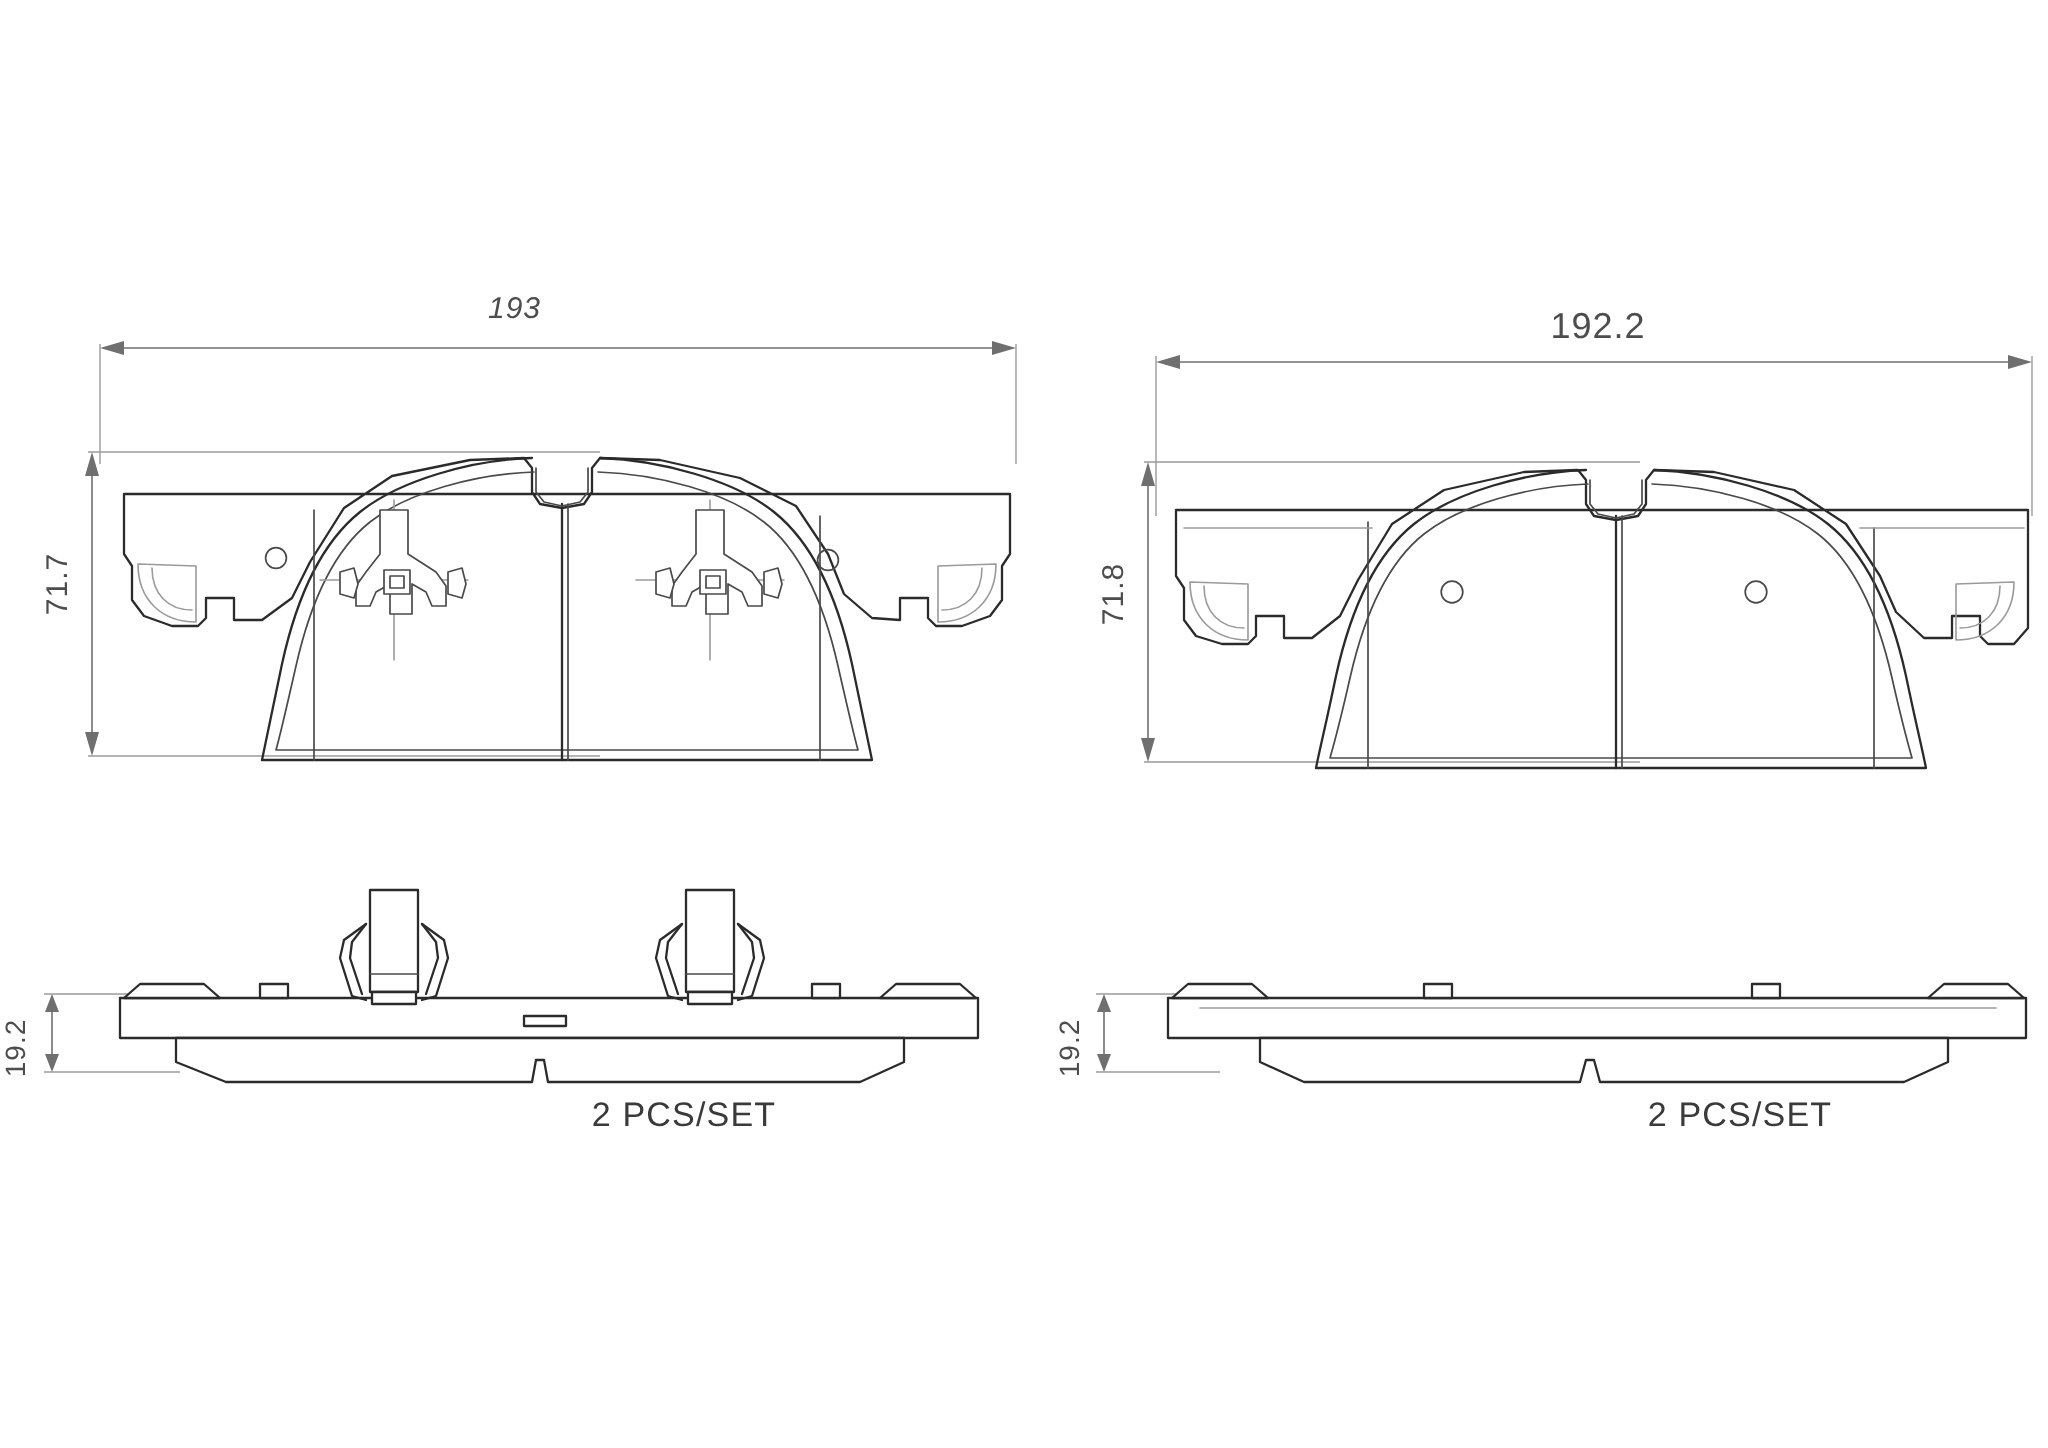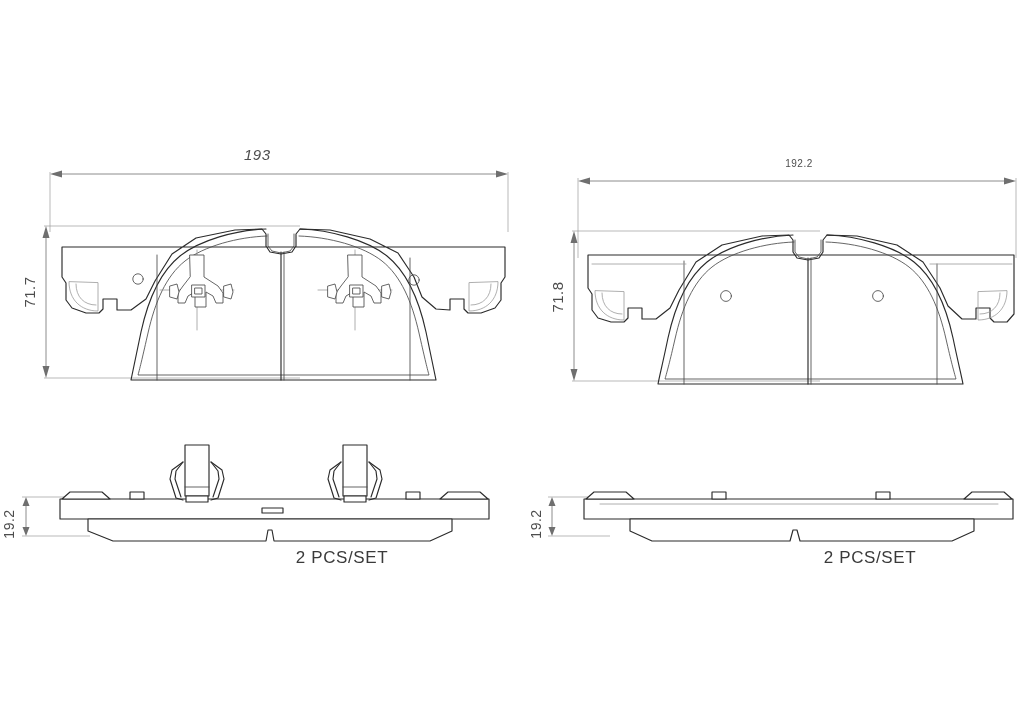--- a/index.html
+++ b/index.html
@@ -411,21 +411,21 @@
 
   <div style="position:absolute; left:244px; top:146px; width:70px; text-align:left;font-style:italic;" class="dimtext-wrap">
     <span class="dimtext" style="font-size:15px; color:#4d4d4d; font-family:'Liberation Sans',sans-serif;">193</span>
   </div>
 
   <div style="position:absolute; left:14px; top:283px; transform:rotate(-90deg); transform-origin:center;">
     <span style="font-size:15px; color:#4d4d4d; font-family:'Liberation Sans',sans-serif; letter-spacing:0.5px;">71.7</span>
   </div>
 
   <div style="position:absolute; left:762px; top:153px; width:74px; text-align:center;">
-    <span style="font-size:10px; color:#4d4d4d; font-family:'Liberation Sans',sans-serif; letter-spacing:0.5px;">192.2</span>
+    <span style="font-size:18px; color:#4d4d4d; font-family:'Liberation Sans',sans-serif; letter-spacing:0.5px;">192.2</span>
   </div>
 
   <div style="position:absolute; left:542px; top:288px; transform:rotate(-90deg); transform-origin:center;">
     <span style="font-size:15px; color:#4d4d4d; font-family:'Liberation Sans',sans-serif; letter-spacing:0.5px;">71.8</span>
   </div>
 
   <div style="position:absolute; left:-6px; top:515px; transform:rotate(-90deg); transform-origin:center;">
     <span style="font-size:14px; color:#4d4d4d; font-family:'Liberation Sans',sans-serif; letter-spacing:0.5px;">19.2</span>
   </div>
 

